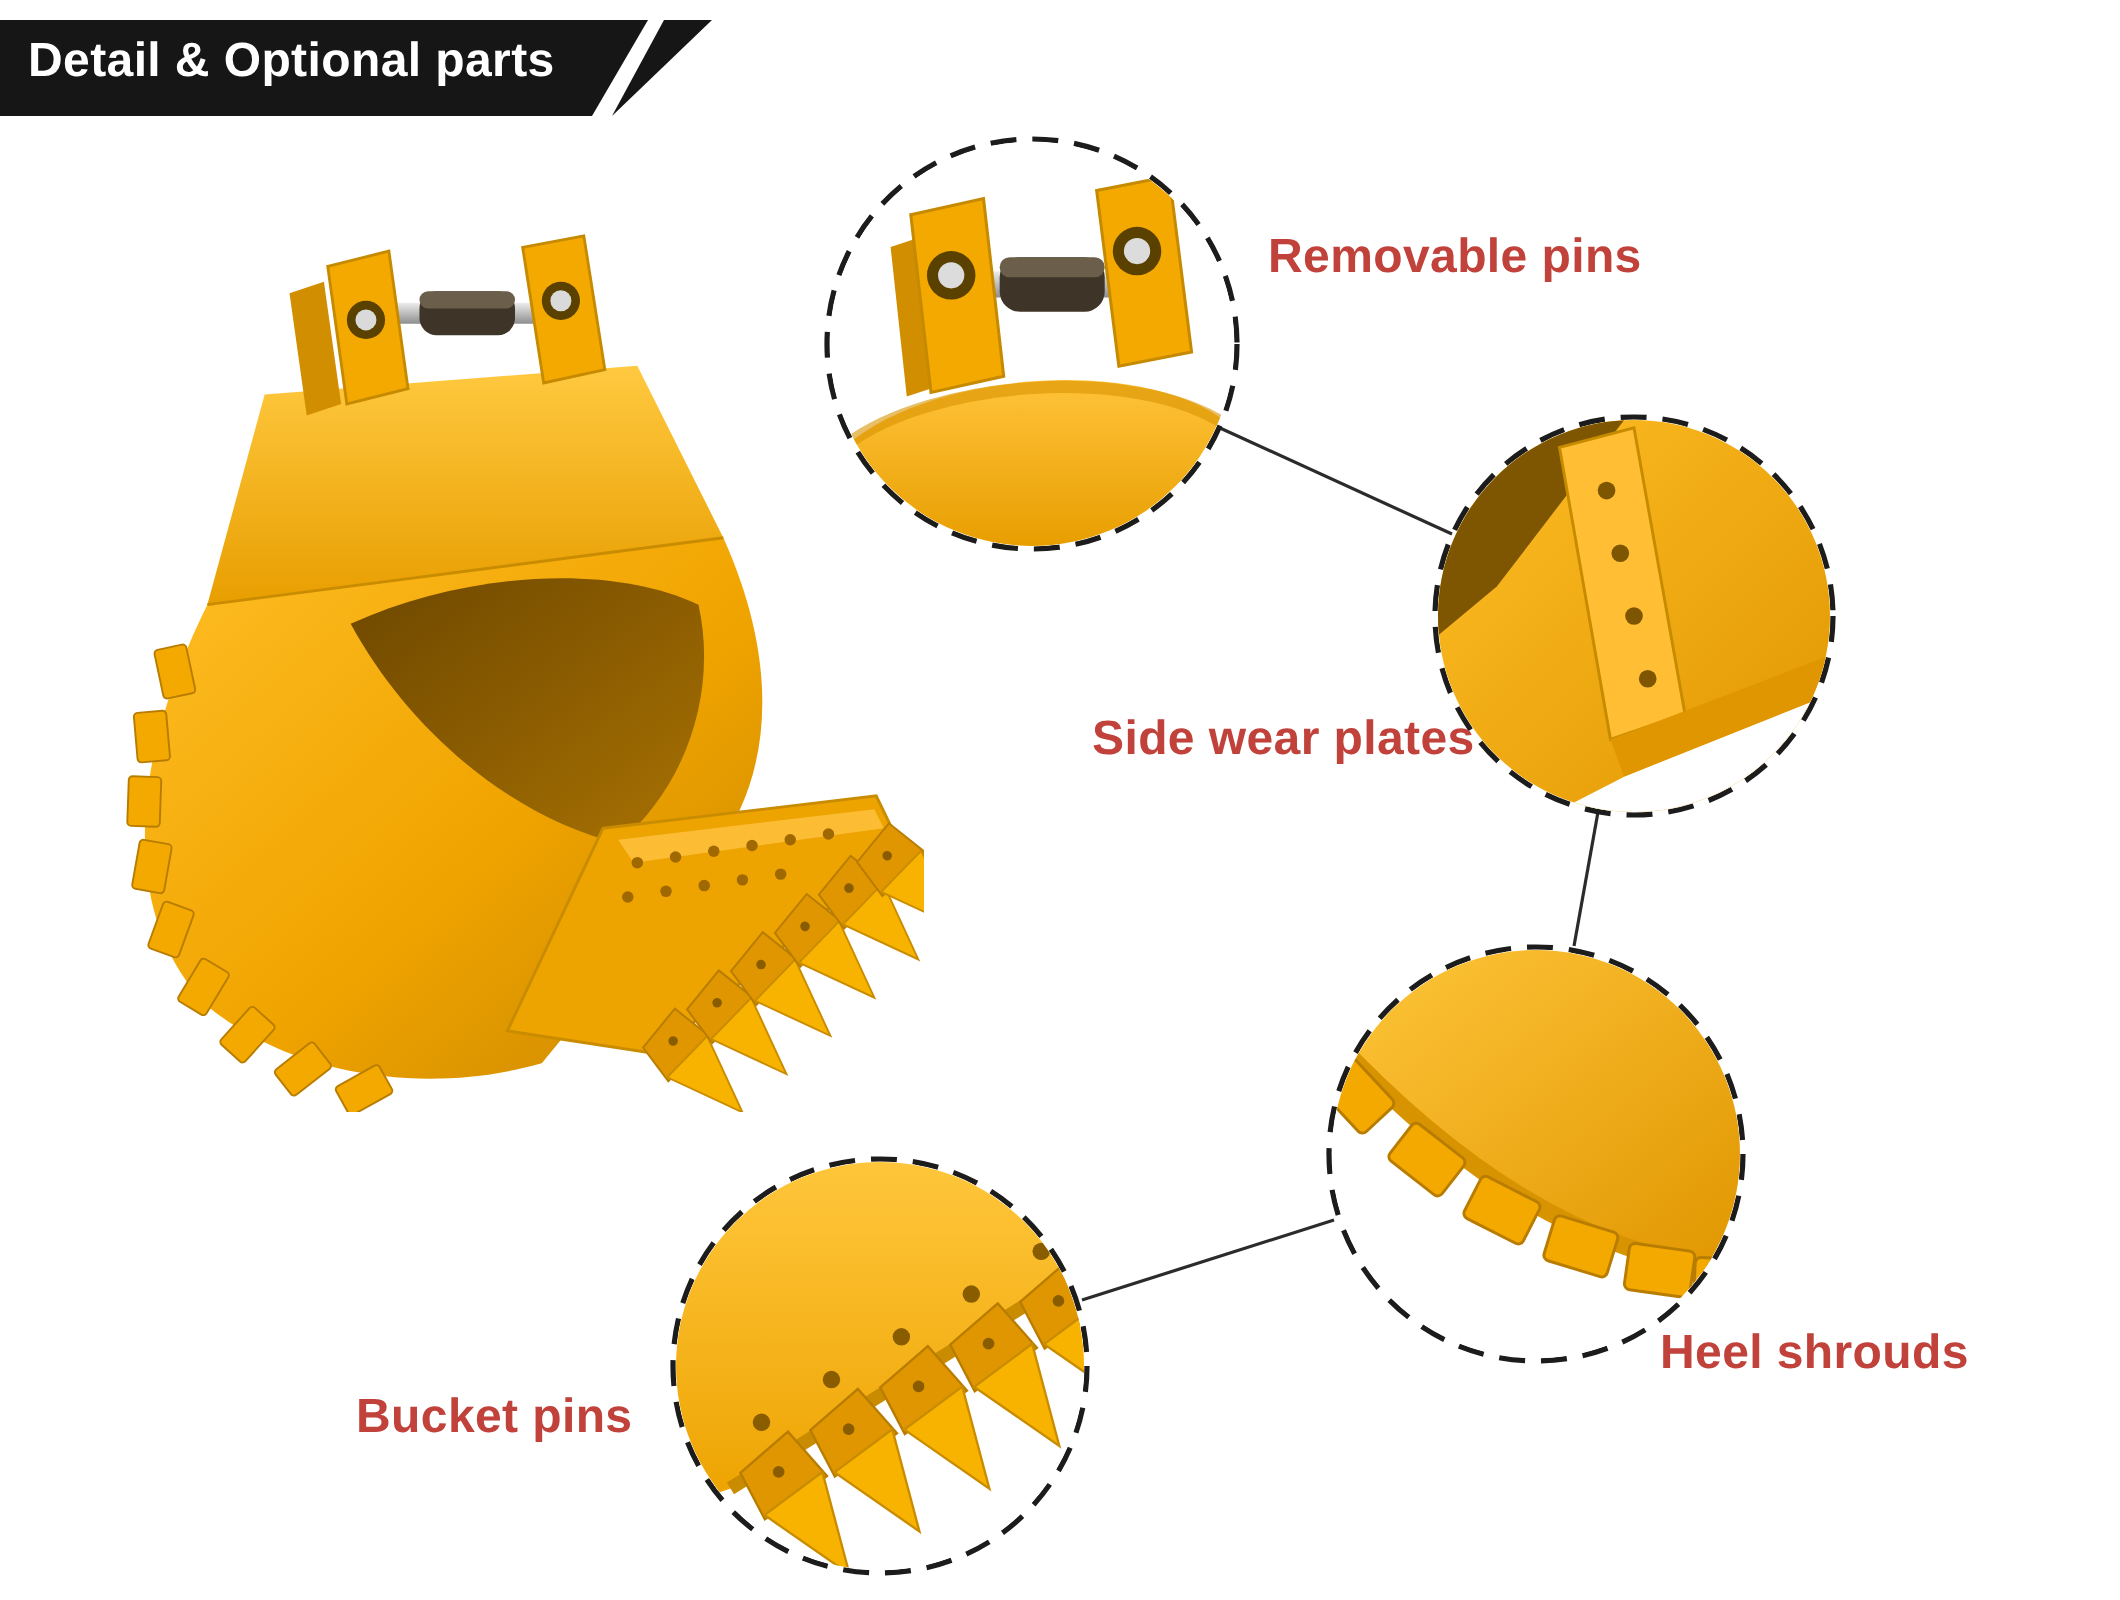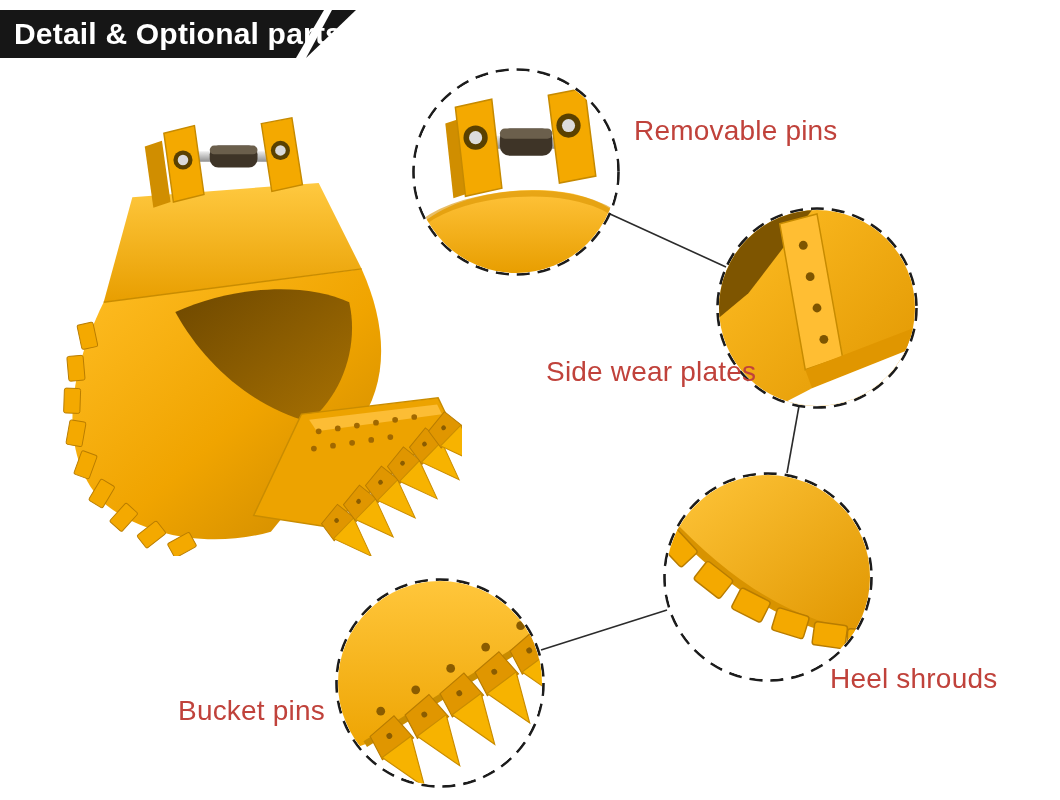--- a/index.html
+++ b/index.html
@@ -7,21 +7,21 @@
   .canvas {
     position:relative; width:1060px; height:800px;
     background:#ffffff; overflow:hidden;
   }
 
   
   .banner { position:absolute; left:0; top:10px; width:370px; height:48px; }
   .banner svg { position:absolute; left:0; top:0; }
   .banner-text {
     position:absolute; left:14px; top:7px;
-    color:#ffffff; font-size:30px; font-weight:bold; letter-spacing:0.2px;
+    color:#ffffff; font-size:24px; font-weight:bold; letter-spacing:0.2px;
     white-space:nowrap;
   }
 
   
   .bucket-wrap { position:absolute; left:32px; top:106px; width:430px; height:450px; }
   .bucket-wrap svg { width:100%; height:100%; }
 
   
   .connectors { position:absolute; left:0; top:0; width:1060px; height:800px; pointer-events:none; }
 
@@ -34,21 +34,21 @@
   }
   .callout .disc svg { width:100%; height:100%; display:block; }
 
   #callout-pins   { left:411px; top:67px;  width:210px; height:210px; }
   #callout-plates { left:715px; top:206px; width:204px; height:204px; }
   #callout-heel   { left:662px; top:471px; width:212px; height:212px; }
   #callout-teeth  { left:334px; top:577px; width:212px; height:212px; }
 
   
   .part-label {
-    position:absolute; color:#C0423B; font-size:28px; font-weight:400;
+    position:absolute; color:#C0423B; font-size:24px; font-weight:700;
     white-space:nowrap; letter-spacing:0.2px;
   }
   #label-pins   { left:634px; top:115px; }
   #label-plates { left:546px; top:356px; }
   #label-heel   { left:830px; top:663px; }
   #label-teeth  { left:178px; top:695px; }
 </style>
 </head>
 <body>
 

